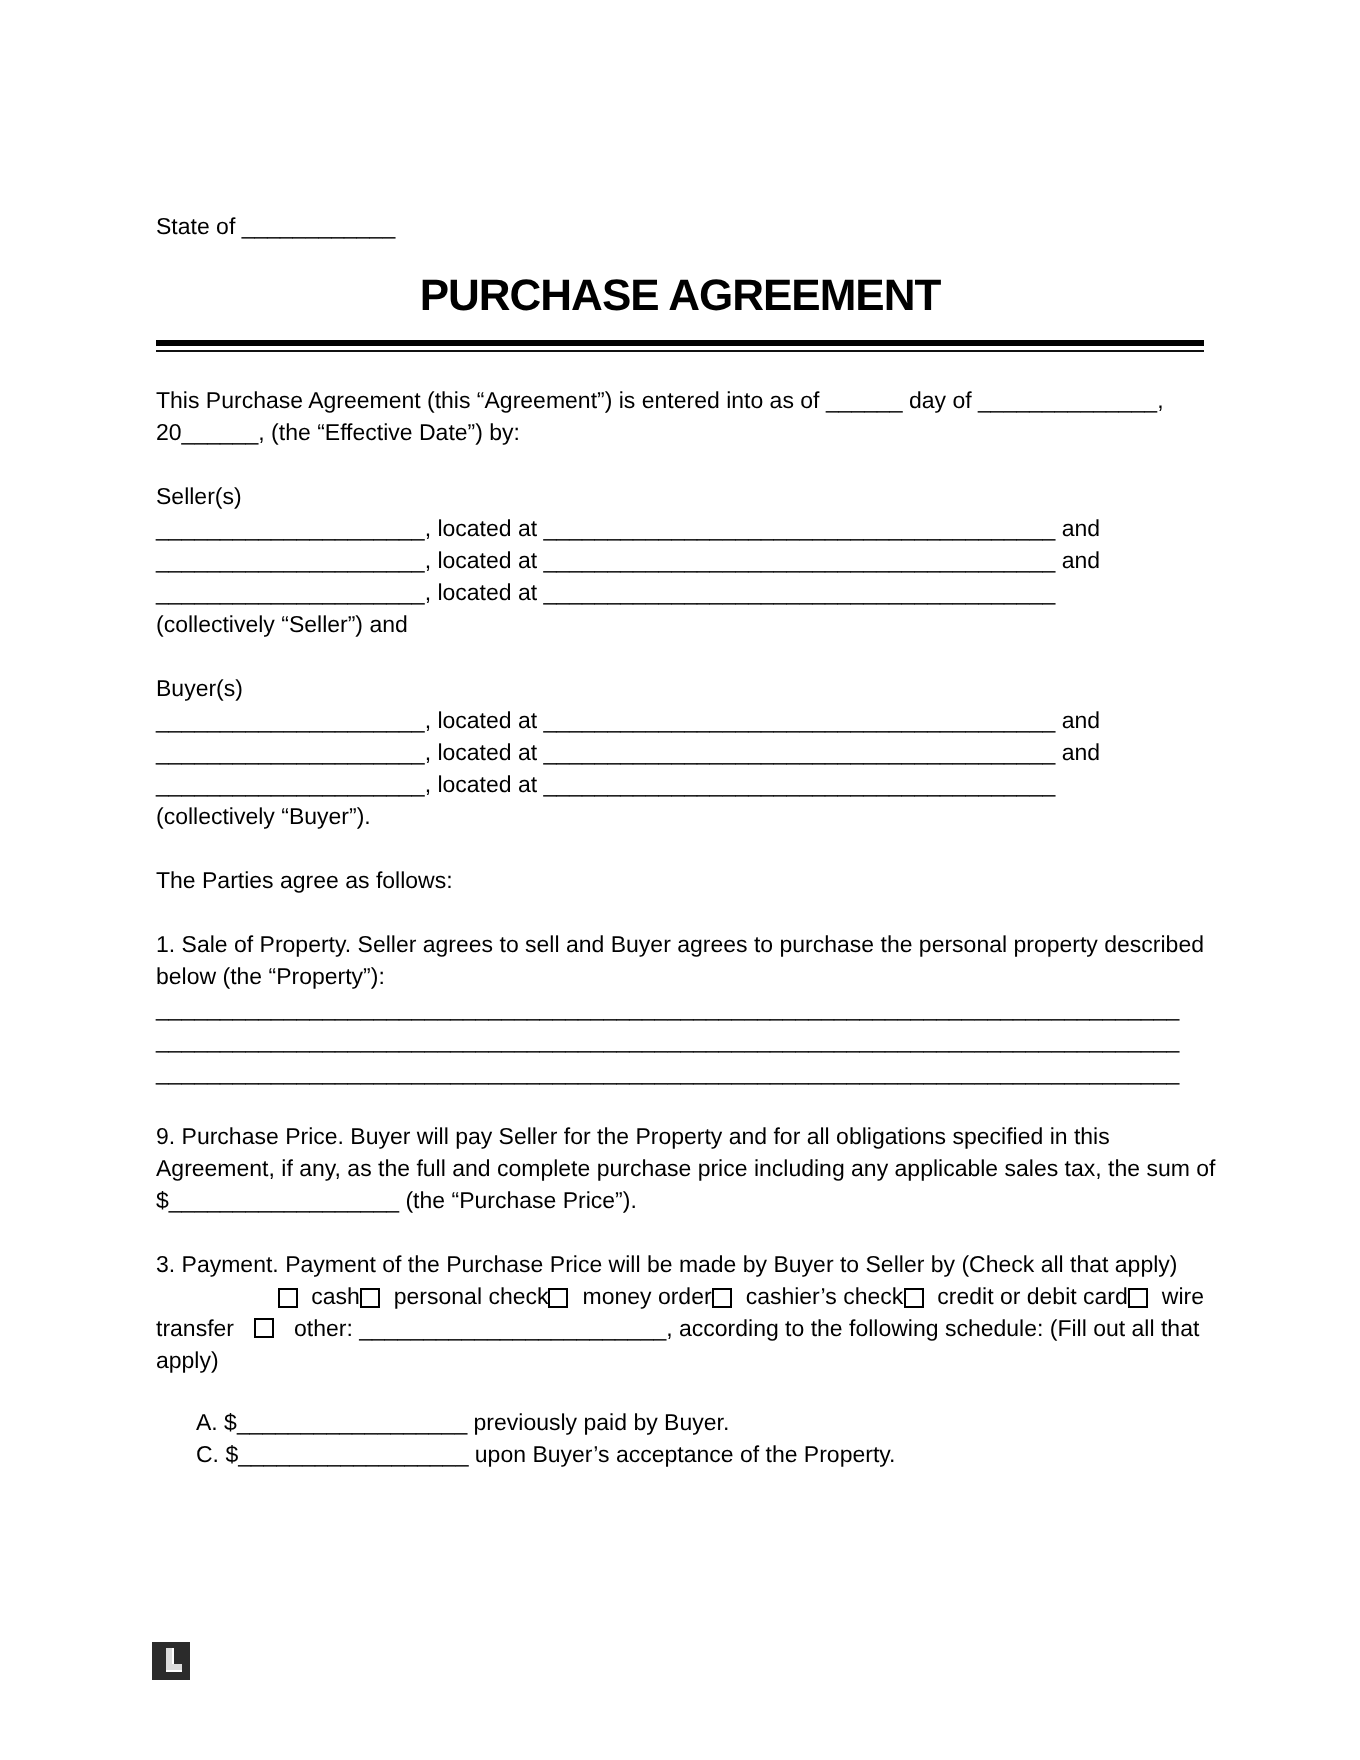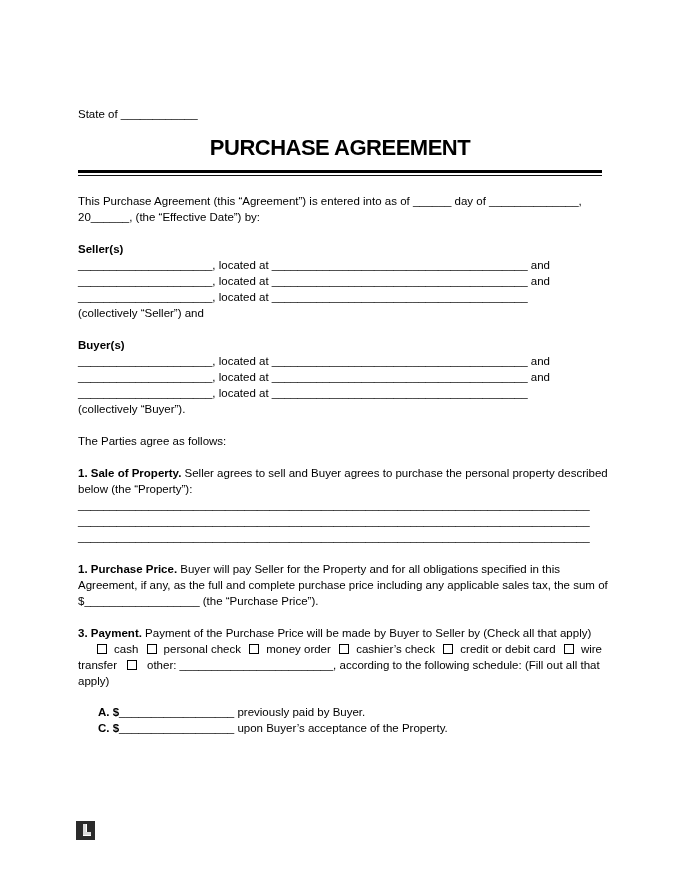--- a/index.html
+++ b/index.html
@@ -5,33 +5,33 @@
   * { margin:0; padding:0; box-sizing:border-box; }
   html, body { background:#ffffff; }
   body {
     width:680px; height:880px; position:relative;
     font-family:"Liberation Sans","DejaVu Sans",sans-serif;
     font-size:11.5px; line-height:16px; color:#000;
     overflow:hidden;
   }
   .content { padding:78px 78px 0 78px;margin-top:28px; }
   .line { white-space:nowrap; }
-  .b { font-weight:bold; }
+  .b { font-weight:normal; }
   .doc-title {
     margin-top:8px; font-size:22px; line-height:36px; font-weight:bold;
     text-align:center; letter-spacing:-0.5px; white-space:nowrap;
   }
   .title-rule {
     margin-top:4px; height:6px;
     border-top:3px solid #000; border-bottom:1px solid #111;
   }
   .mt { margin-top:16px; }
   .mt-sm { margin-top:15px; }
   .blank { white-space:pre; }
-  .cb-row { display:flex; justify-content:space-between; align-items:center; height:16px;padding-left:19px; }
+  .cb-row { display:flex; justify-content:flex-end; align-items:center; height:16px;padding-left:19px; }
   .cb-item { display:flex; align-items:center; }
   .cb { display:inline-block; width:10px; height:10px; border:1px solid #000; background:#fff; flex:0 0 auto; }
   .cb-item .cb { margin-right:7px; }
   .inline-cb { margin:0 10px; vertical-align:-1px; }
   .abc { margin-left:20px; }
   .logo { position:absolute; left:76px; top:821px; width:19px; height:19px; background:#2b2b2b; }
   .logo .lv { position:absolute; left:7px; top:3px; width:4px; height:10px; background:#dcdcdc; border-right:1px solid #fff; }
   .logo .lh { position:absolute; left:7px; top:11px; width:8px; height:4px; background:#dcdcdc; border-bottom:1px solid #fff; }
 </style>
 </head>
@@ -86,21 +86,21 @@
       <span class="b">1. Sale of Property.</span><span> Seller agrees to sell and Buyer agrees to purchase the personal property described</span>
     </div>
     <div class="line">below (the “Property”):</div>
     <div class="line blank">________________________________________________________________________________</div>
     <div class="line blank">________________________________________________________________________________</div>
     <div class="line blank">________________________________________________________________________________</div>
   </div>
 
   <div class="mt">
     <div class="line">
-      <span class="b">1. Purchase Price.</span><span> Buyer will pay Seller for the Property and for all obligations specified in this</span>
+      <span class="b">9. Purchase Price.</span><span> Buyer will pay Seller for the Property and for all obligations specified in this</span>
     </div>
     <div class="line">Agreement, if any, as the full and complete purchase price including any applicable sales tax, the sum of</div>
     <div class="line">
       <span>$</span><span class="blank">__________________</span><span> (the “Purchase Price”).</span>
     </div>
   </div>
 
   <div class="mt">
     <div class="line">
       <span class="b">3. Payment.</span><span> Payment of the Purchase Price will be made by Buyer to Seller by (Check all that apply)</span>

